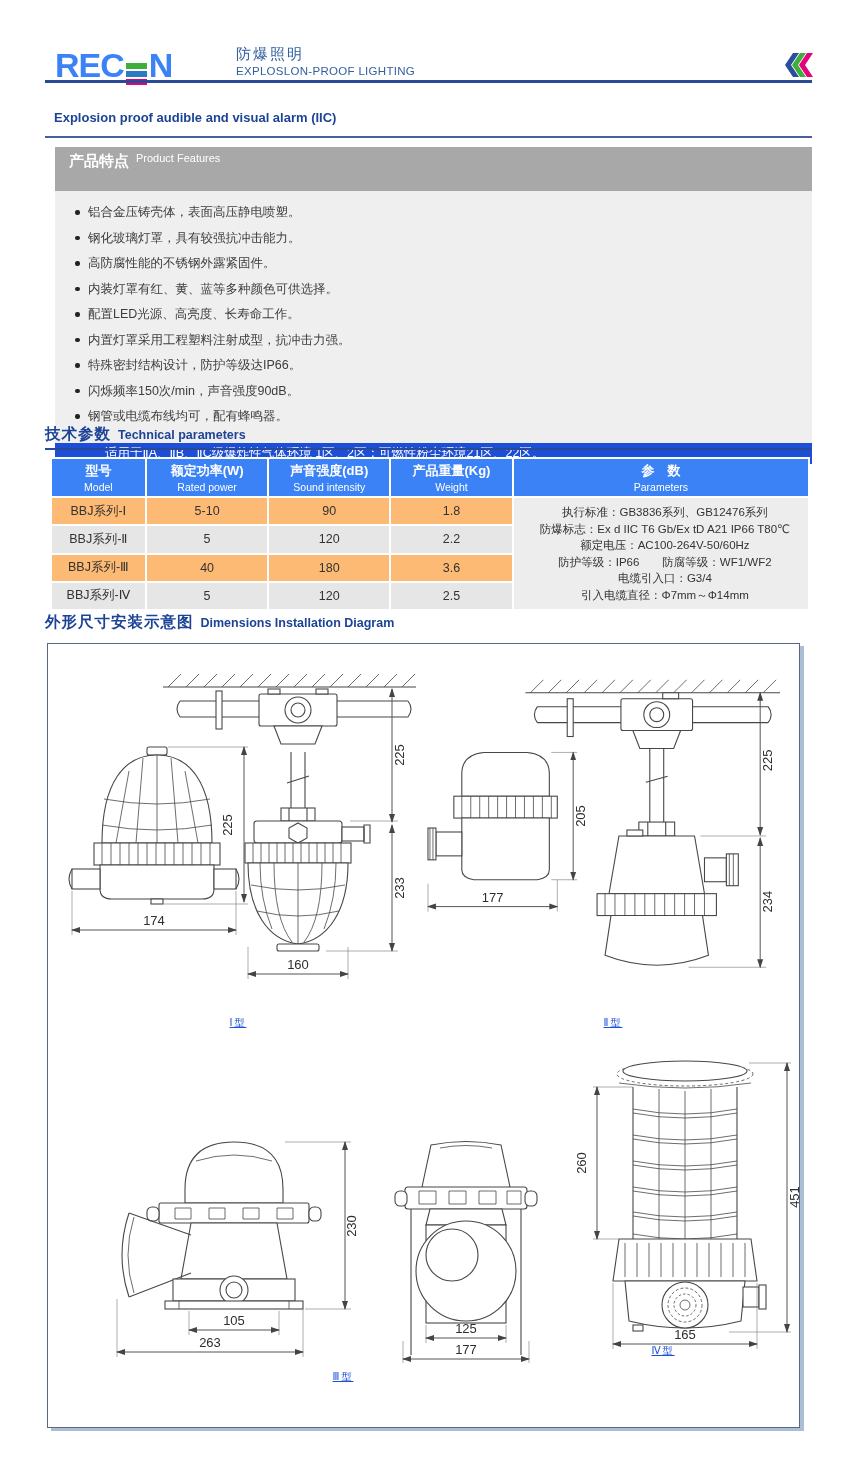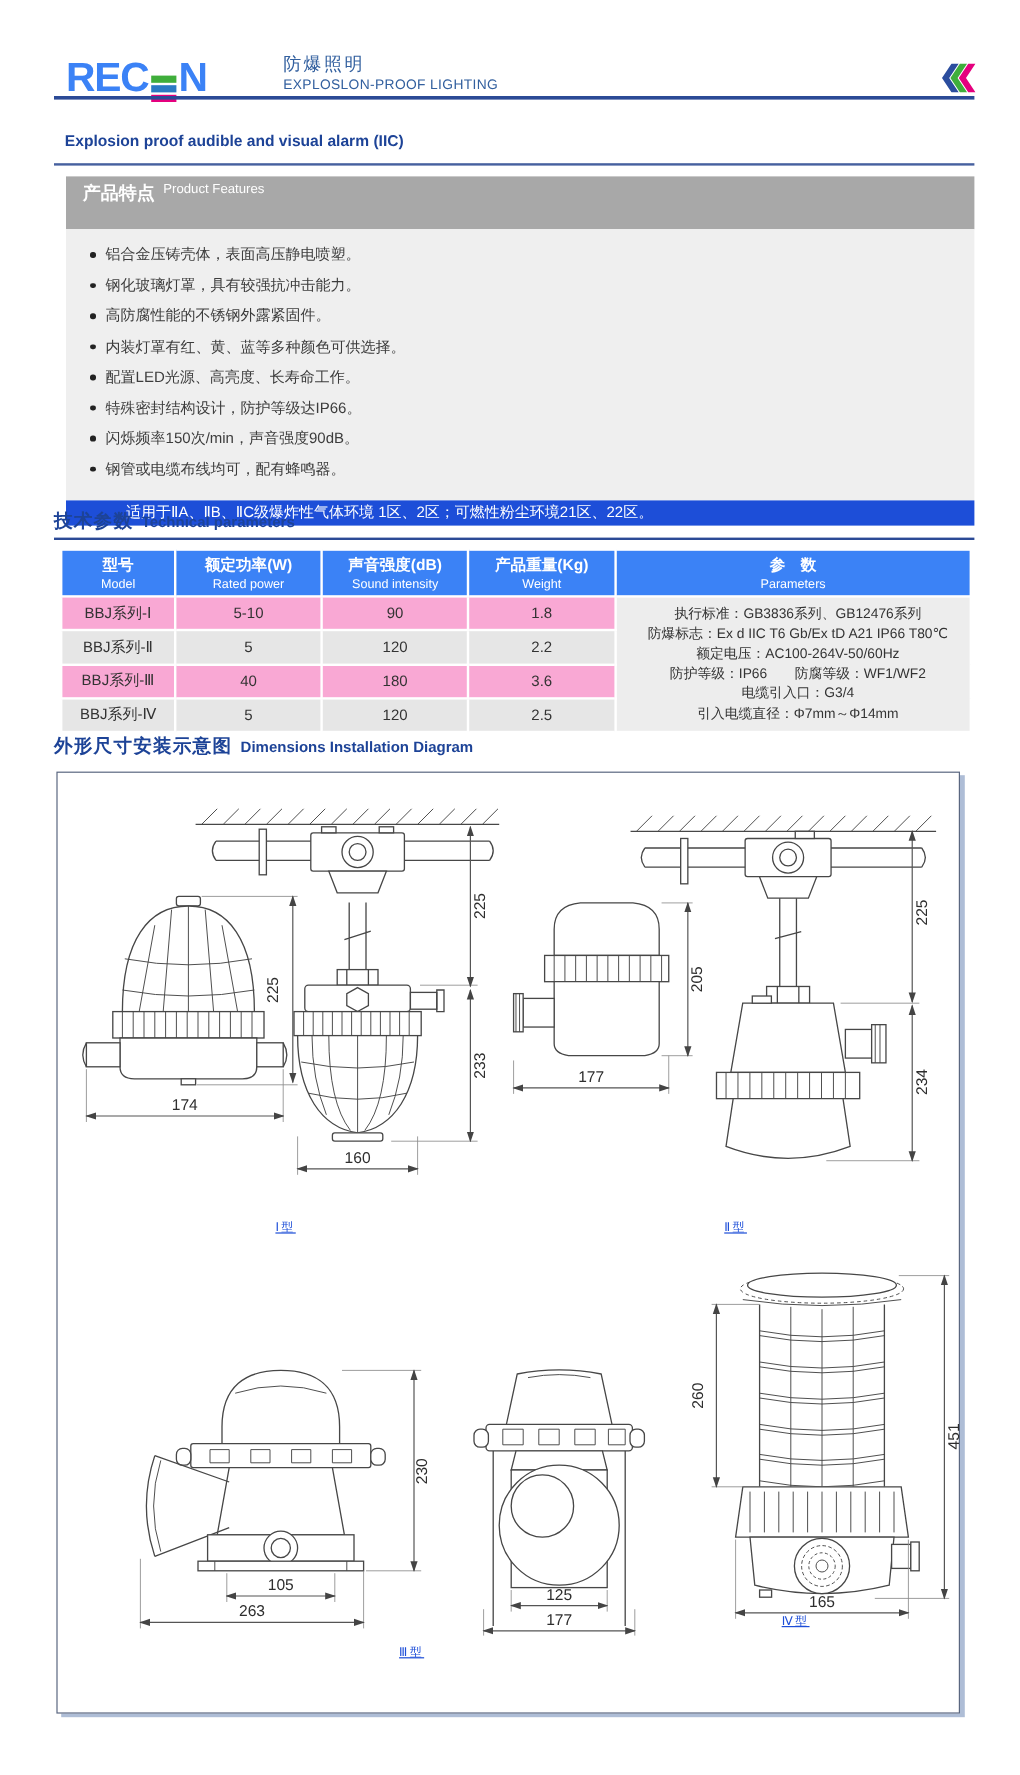--- a/index.html
+++ b/index.html
@@ -38,21 +38,21 @@
   .sect-title{display:flex;align-items:baseline;color:#1d4397;font-weight:bold;}
   .sect-title .cn{font-size:15.5px;letter-spacing:1px;}
   .sect-title .en{font-size:12.5px;margin-left:7px;}
   .tech-title{left:45px;top:424px;}
   .tech-rule{left:45px;top:448px;width:767px;height:2px;background:#2b4a96;}
   table.tech{left:50px;top:457px;width:760px;border-collapse:collapse;position:absolute;}
   table.tech th{background:#3b82f6;color:#fff;font-weight:normal;border:2px solid #fff;padding:3px 2px;}
   table.tech th .cn{font-size:13px;font-weight:bold;}
   table.tech th .en{font-size:10.5px;margin-top:1px;}
   table.tech td{border:2px solid #fff;text-align:center;font-size:12.5px;color:#333;height:23px;}
-  tr.ra td{background:#f9a8d4;}
+  tr.ra td{background:#fdba74;}
   tr.rb td{background:#e6e6e6;}
   td.params{background:#ededed !important;text-align:left;vertical-align:middle;padding:6px 6px 6px 14px;}
   td.params div{font-size:11.5px;line-height:16.5px;color:#333;}
   
   .dims-title{left:45px;top:612px;justify-content:center;}
   .dbox{left:47px;top:643px;width:751px;height:783px;background:#fff;border:1px solid #5a6780;
         box-shadow:4px 3px 0 #aebdd6;}
   .dbox svg{position:absolute;}
   .tlabel{position:absolute;width:130px;text-align:center;font-size:10px;color:#1d4ed8;
           text-decoration:underline;letter-spacing:2px;}
@@ -97,20 +97,21 @@
     <span class="cn">产品特点</span>
     <span class="en">Product Features</span>
   </div>
   <div class="feat-body">
     <ul>
       <li>铝合金压铸壳体，表面高压静电喷塑。</li>
       <li>钢化玻璃灯罩，具有较强抗冲击能力。</li>
       <li>高防腐性能的不锈钢外露紧固件。</li>
       <li>内装灯罩有红、黄、蓝等多种颜色可供选择。</li>
       <li>配置LED光源、高亮度、长寿命工作。</li>
+      <li>内置灯罩采用工程塑料注射成型，抗冲击力强。</li>
       <li>特殊密封结构设计，防护等级达IP66。</li>
       <li>闪烁频率150次/min，声音强度90dB。</li>
       <li>钢管或电缆布线均可，配有蜂鸣器。</li>
     </ul>
   </div>
   <div class="feat-note">适用于ⅡA、ⅡB、ⅡC级爆炸性气体环境 1区、2区；可燃性粉尘环境21区、22区。</div>
 </div>
 
 <div class="abs sect-title tech-title">
   <span class="cn">技术参数</span>

